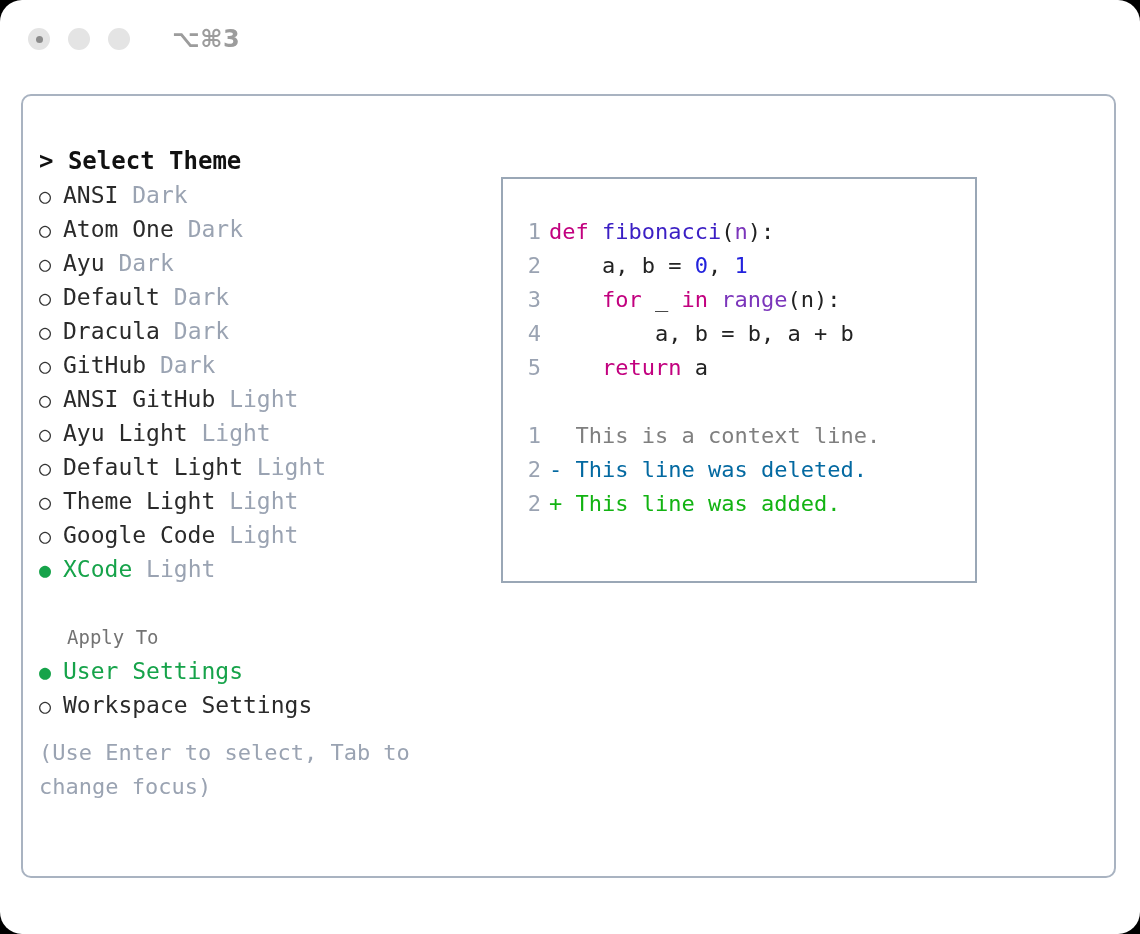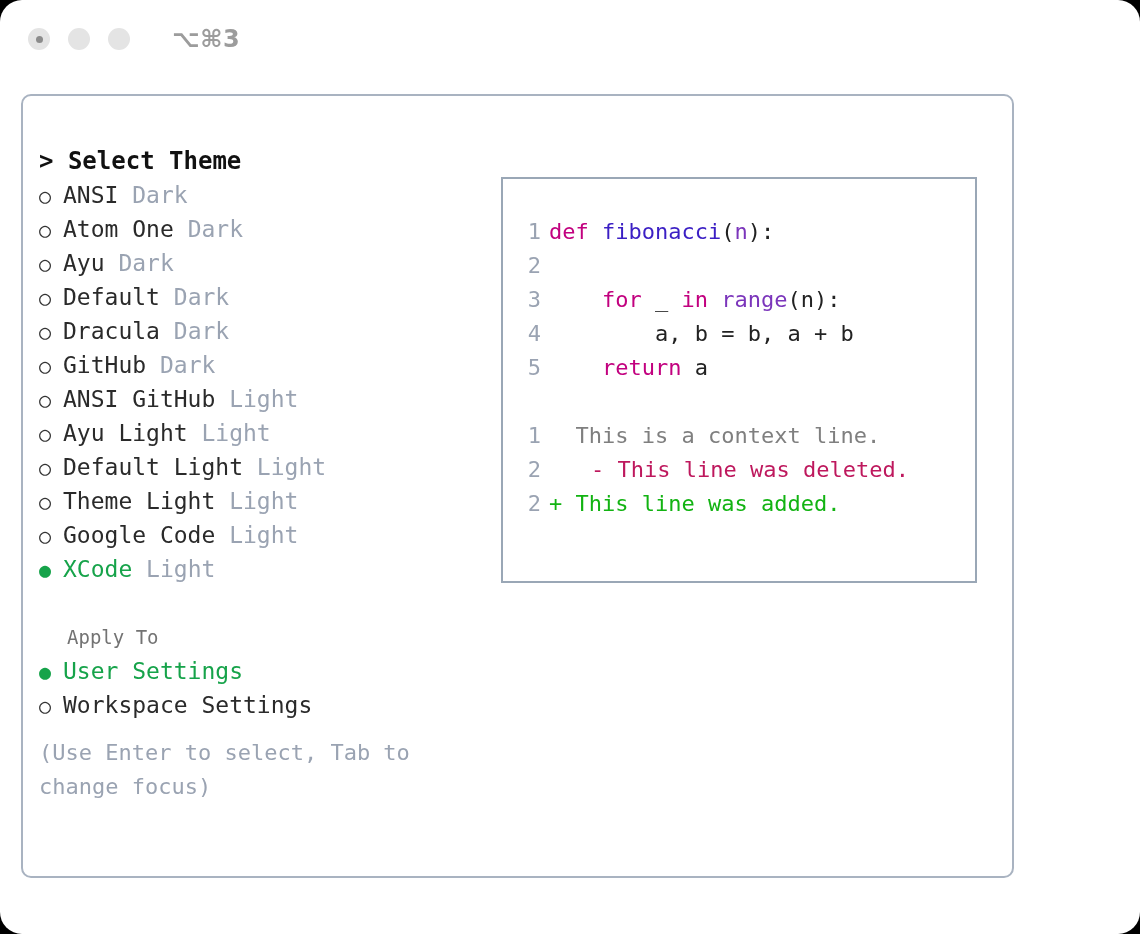--- a/index.html
+++ b/index.html
@@ -62,21 +62,21 @@
     font-weight: bold;
     letter-spacing: 0.5px;
     font-family: "DejaVu Sans", "Liberation Sans", sans-serif;
   }
 
   
   .window {
     position: absolute;
     left: 21px;
     top: 94px;
-    width: 993px;
+    width: 1095px;
     height: 784px;
     border: 2px solid #a9b3c1;
     border-radius: 10px;
     background: #ffffff;
     box-sizing: border-box;
   }
 
   .cols {
     position: absolute;
     left: 0; top: 0;
@@ -181,21 +181,21 @@
   .blank-row { height: 34px; }
 
   .tok-kw   { color: #c2017f; }
   .tok-fn   { color: #3b1fc4; }
   .tok-call { color: #7b35bb; }
   .tok-num  { color: #2222dd; }
   .tok-pl   { color: #222222; }
   .tok-param{ color: #7b35bb; }
 
   .diff-ctx { color: #7f7f7f; }
-  .diff-del { color: #be185d; margin-left: 42px; }
+  .diff-del { color: #0369a1; }
   .diff-add { color: #12b312; }
 </style>
 </head>
 <body>
 
 <div id="page">
 
   <div class="titlebar">
     <div class="lights">
       <span class="light">
@@ -232,21 +232,21 @@
             <div class="opt selected"><span class="bullet">●</span><span class="opt-label">User Settings</span></div>
             <div class="opt"><span class="bullet">○</span><span class="opt-label">Workspace Settings</span></div>
           </div>
         <div class="hint">(Use Enter to select, Tab to change focus)</div>
       </div>
 
       <div class="right-col">
         <div class="preview-box">
           <div id="code-block">
               <div class="code-line"><span class="lineno">1</span><span class="code-text"><span class="tok-kw">def </span><span class="tok-fn">fibonacci</span><span class="tok-pl">(</span><span class="tok-param">n</span><span class="tok-pl">):</span></span></div>
-              <div class="code-line"><span class="lineno">2</span></div>
+              <div class="code-line"><span class="lineno">2</span><span class="code-text"><span class="tok-pl">    a, b = </span><span class="tok-num">0</span><span class="tok-pl">, </span><span class="tok-num">1</span></span></div>
               <div class="code-line"><span class="lineno">3</span><span class="code-text"><span class="tok-pl">    </span><span class="tok-kw">for</span><span class="tok-pl"> _ </span><span class="tok-kw">in</span><span class="tok-pl"> </span><span class="tok-call">range</span><span class="tok-pl">(n):</span></span></div>
               <div class="code-line"><span class="lineno">4</span><span class="code-text"><span class="tok-pl">        a, b = b, a + b</span></span></div>
               <div class="code-line"><span class="lineno">5</span><span class="code-text"><span class="tok-pl">    </span><span class="tok-kw">return</span><span class="tok-pl"> a</span></span></div>
             </div>
           <div class="blank-row"></div>
           <div id="diff-block">
               <div class="code-line"><span class="lineno">1</span><span class="diff-ctx">  This is a context line.</span></div>
               <div class="code-line"><span class="lineno">2</span><span class="diff-del">- This line was deleted.</span></div>
               <div class="code-line"><span class="lineno">2</span><span class="diff-add">+ This line was added.</span></div>
             </div>

